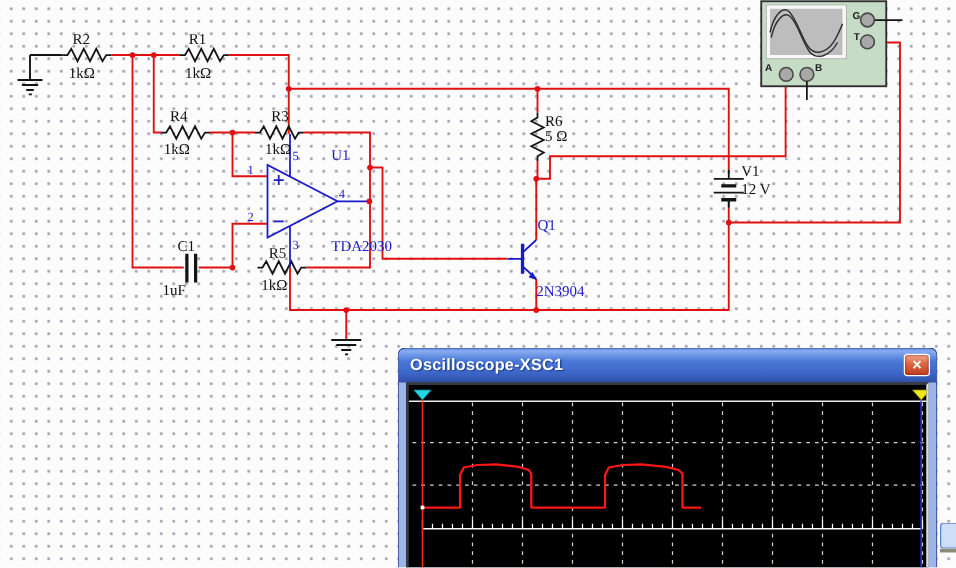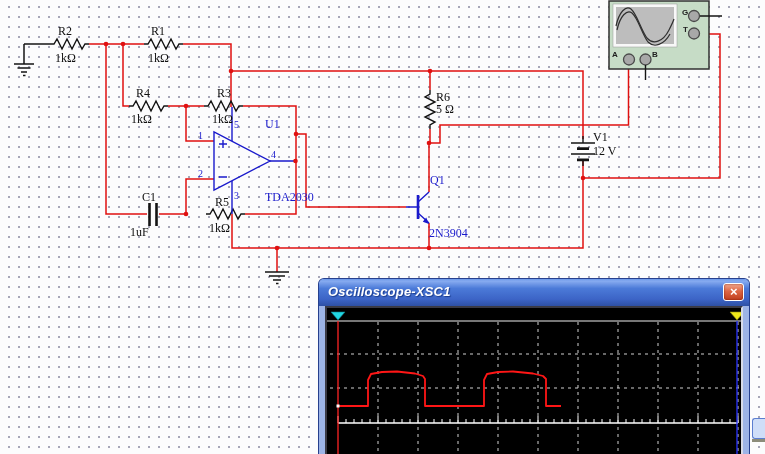--- a/index.html
+++ b/index.html
@@ -10,21 +10,21 @@
        background-image:radial-gradient(circle,#a6a6b8 1.05px,transparent 1.2px);
        background-size:10px 10px;background-position:4px 2px;}
   #schematic{position:absolute;left:0;top:0;}
   .lbl{font-family:"Liberation Serif",serif;font-size:12px;fill:#101010;}
   .lblb{font-family:"Liberation Serif",serif;font-size:12px;fill:#1a1acc;}
   .pin{font-family:"Liberation Serif",serif;font-size:10px;fill:#1a1acc;}
   .term{font-family:"Liberation Sans",sans-serif;font-size:8px;font-weight:bold;fill:#202020;}
 
   .xp-window{position:absolute;left:318px;top:278px;width:432px;height:176px;
        background:#9db4e6;border:1px solid #26408e;border-bottom:none;
-       border-radius:6px 6px 0 0;box-sizing:border-box;font-style:italic;}
+       border-radius:6px 6px 0 0;box-sizing:border-box;}
   .titlebar{position:absolute;left:0;top:0;right:0;height:27px;
        border-radius:5px 5px 0 0;
        background:linear-gradient(180deg,#6a97e8 0%,#87abf0 8%,#4b7ad8 35%,#3c64c6 75%,#2e50a4 100%);}
   .titlebar .title{position:absolute;left:9px;top:5px;color:#ffffff;
        font-size:13px;font-weight:bold;letter-spacing:.2px;
        text-shadow:1px 1px 1px #1a3a8a;}
   .close{position:absolute;top:4px;right:5px;width:21px;height:18px;
        border:1px solid #ffffff;border-radius:3px;box-sizing:border-box;
        background:linear-gradient(180deg,#f0a890 0%,#dd6644 45%,#c03f1e 100%);
        color:#fff;font-size:13px;font-weight:bold;text-align:center;line-height:15px;

